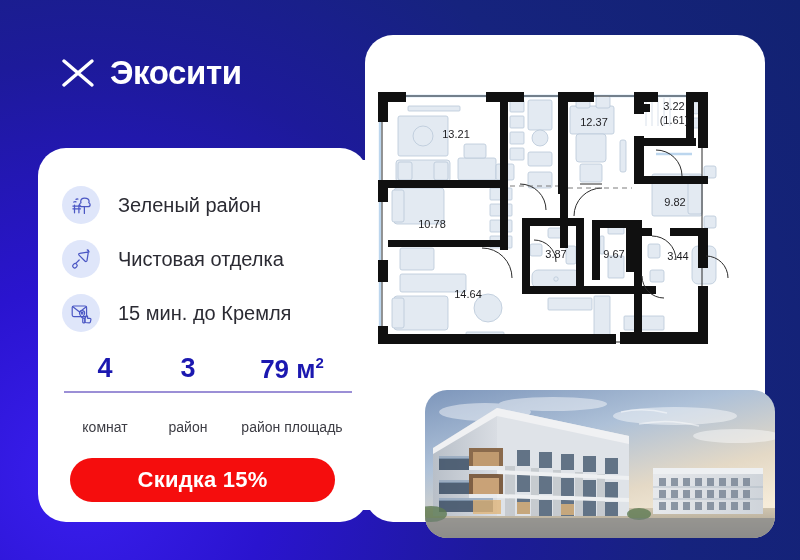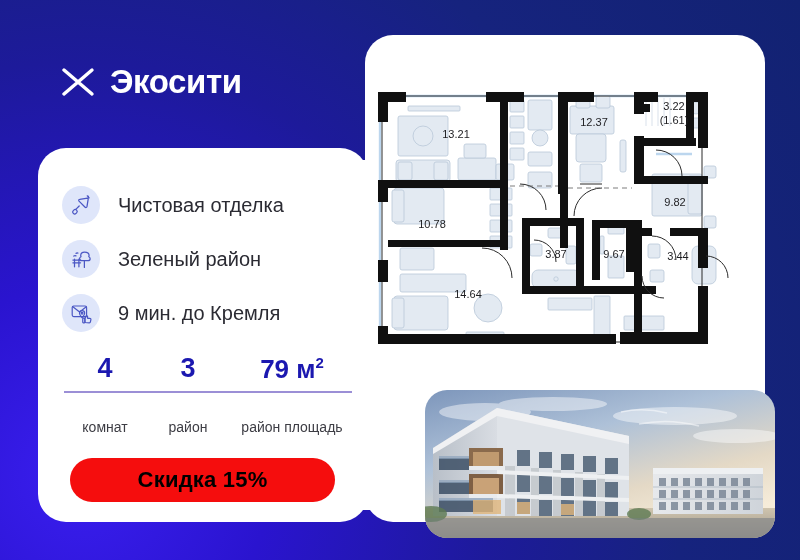--- a/index.html
+++ b/index.html
@@ -33,21 +33,21 @@
   }
   #white-bridge {
     position: absolute;
     left: 300px; top: 160px; width: 200px; height: 350px;
     background: #ffffff;
     z-index: 2;
   }
 
   
   #brand {
-    position: absolute; left: 62px; top: 65px;
+    position: absolute; left: 62px; top: 56px;
     display: flex; align-items: center; gap: 14px;
     z-index: 6;
   }
   #brand .mark { width: 34px; height: 30px; display:block; }
   #brand .name {
     color: #ffffff; font-size: 33px; font-weight: 700;
     letter-spacing: -0.4px; line-height: 1;
   }
 
   
@@ -85,21 +85,21 @@
   .sl { font-size: 14px; color: #3d3d44; text-align: center; line-height: 1.25; }
   .sl.l0 { width: 82px; }
   .sl.l1 { width: 84px; }
   .sl.l2 { width: 124px; }
 
   
   #cta {
     position: absolute; left: 70px; top: 458px;
     width: 265px; height: 44px;
     background: #f50d0d; border-radius: 22px; border: none;
-    color: #000000; font-size: 22px; font-weight: 700;
+    color: #ffffff; font-size: 22px; font-weight: 700;
     font-family: "Liberation Sans", sans-serif;
     cursor: pointer; z-index: 7;
     letter-spacing: 0.2px;
   }
 
   
   #plan-wrap {
     position: absolute; left: 370px; top: 80px;
     width: 390px; height: 290px; z-index: 5;
   }
@@ -125,33 +125,20 @@
 
   <div id="brand">
     <svg class="mark" viewBox="0 0 34 30">
       <path d="M2 3 L16 15 L2 27" fill="none" stroke="#ffffff" stroke-width="3.4" stroke-linecap="round" stroke-linejoin="round"></path>
       <path d="M30 3 L16 15 L30 27" fill="none" stroke="#ffffff" stroke-width="3.4" stroke-linecap="round" stroke-linejoin="round"></path>
     </svg>
     <span class="name">Экосити</span>
   </div>
 
   <div id="features">
-
-    <div class="feature">
-      <span class="badge">
-        <svg viewBox="0 0 24 24">
-          <g fill="none" stroke="#4b57c4" stroke-width="1.3" stroke-linecap="round" stroke-linejoin="round">
-            <path d="M20.5 3.6 10.6 5.1c-.9.1-1.3 1.2-.7 1.9l6.4 6.4c.6.6 1.7.3 1.9-.6l1.6-9.9c.1-.7-.5-1.4-1.3-1.3z" transform="translate(-0.5,0.4)"></path>
-            <path d="M9.6 12.5 6.3 15.8"></path>
-            <rect x="3.1" y="16.1" width="4.1" height="4.8" rx="2" transform="rotate(45 5.15 18.5)"></rect>
-          </g>
-        </svg>
-      </span>
-      <span class="flabel">Чистовая отделка</span>
-    </div>
 
     <div class="feature">
       <span class="badge">
         <svg viewBox="0 0 24 24">
           <g fill="none" stroke="#4b57c4" stroke-width="1.3" stroke-linecap="round" stroke-linejoin="round">
             <path d="M15.2 4.2c-2.4 0-4 1.6-4 3.5 0 .5.1 1 .3 1.4-.9.3-1.5 1.1-1.5 2 0 1.2 1.1 2.2 2.4 2.2h6.3c1.3 0 2.3-1 2.3-2.2 0-.9-.6-1.7-1.4-2 .2-.5.3-1 .3-1.5 0-1.9-2-3.4-4.7-3.4z"></path>
             <path d="M15 13.3v7"></path>
             <path d="M4 8.4c.7-.5 1.5-.6 2.2-.2"></path>
             <path d="M6.3 5.6c.6-.4 1.3-.5 1.9-.2"></path>
             <path d="M3 12.6h8"></path>
@@ -160,31 +147,44 @@
             <path d="M9.3 11.6v8"></path>
           </g>
         </svg>
       </span>
       <span class="flabel">Зеленый район</span>
     </div>
 
     <div class="feature">
       <span class="badge">
         <svg viewBox="0 0 24 24">
+          <g fill="none" stroke="#4b57c4" stroke-width="1.3" stroke-linecap="round" stroke-linejoin="round">
+            <path d="M20.5 3.6 10.6 5.1c-.9.1-1.3 1.2-.7 1.9l6.4 6.4c.6.6 1.7.3 1.9-.6l1.6-9.9c.1-.7-.5-1.4-1.3-1.3z" transform="translate(-0.5,0.4)"></path>
+            <path d="M9.6 12.5 6.3 15.8"></path>
+            <rect x="3.1" y="16.1" width="4.1" height="4.8" rx="2" transform="rotate(45 5.15 18.5)"></rect>
+          </g>
+        </svg>
+      </span>
+      <span class="flabel">Чистовая отделка</span>
+    </div>
+
+    <div class="feature">
+      <span class="badge">
+        <svg viewBox="0 0 24 24">
           <g fill="none" stroke="#4b57c4" stroke-width="1.25" stroke-linecap="round" stroke-linejoin="round">
             <rect x="2.3" y="4.2" width="15" height="11" rx="1.6"></rect>
             <path d="M3 5 l7 5.4 L17 5"></path>
             <path d="M12.6 9.1c1.5 0 2.7 1.2 2.7 2.7 0 1.9-2.7 4.6-2.7 4.6s-2.7-2.7-2.7-4.6c0-1.5 1.2-2.7 2.7-2.7z"></path>
             <circle cx="12.6" cy="11.7" r="0.9"></circle>
             <path d="M15.6 21.4v-4.2l1.5-2.5c.3-.5 1-.4 1.2.2l.1 2.1h2.3c.7 0 1.2.6 1.1 1.3l-.5 2.5c-.1.5-.5.9-1.1.9z"></path>
             <rect x="13.3" y="16.9" width="2.2" height="4.8" rx="0.5"></rect>
           </g>
         </svg>
       </span>
-      <span class="flabel">9 мин. до Кремля</span>
+      <span class="flabel">15 мин. до Кремля</span>
     </div>
 
   </div>
 
   <div id="stats">
     <div id="stat-values">
       <div class="sv v0">4</div>
       <div class="sv v1">3</div>
       <div class="sv v2"><span>79 м</span><sup>2</sup></div>
     </div>

